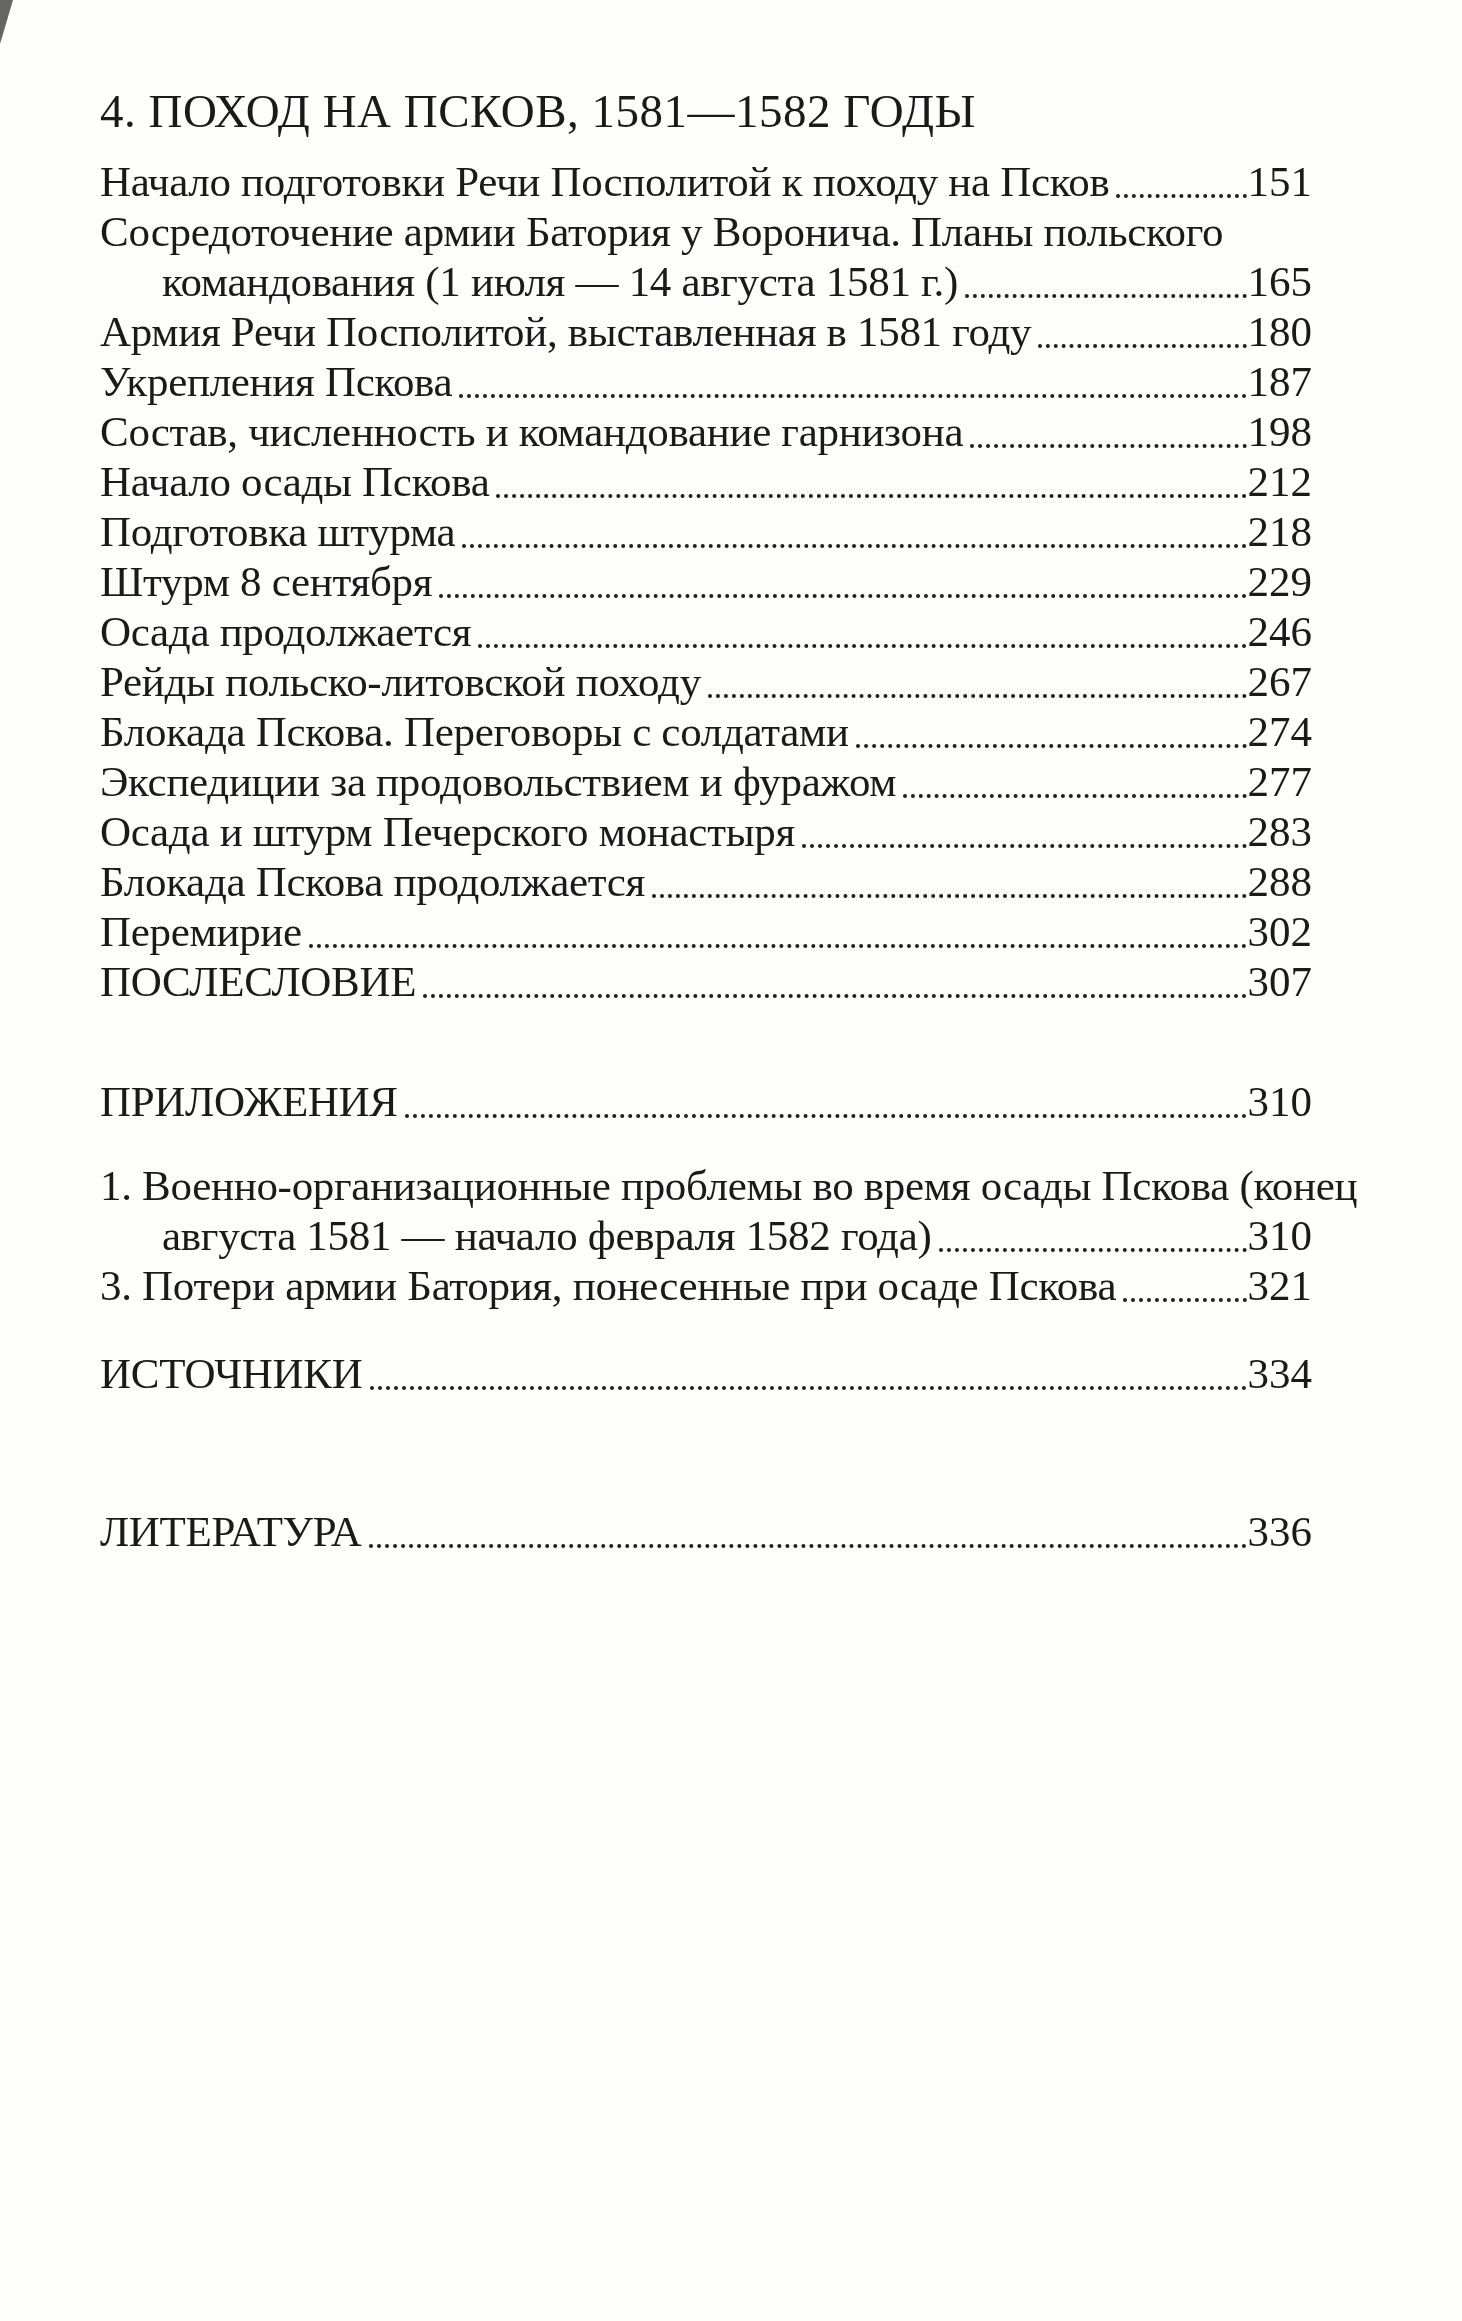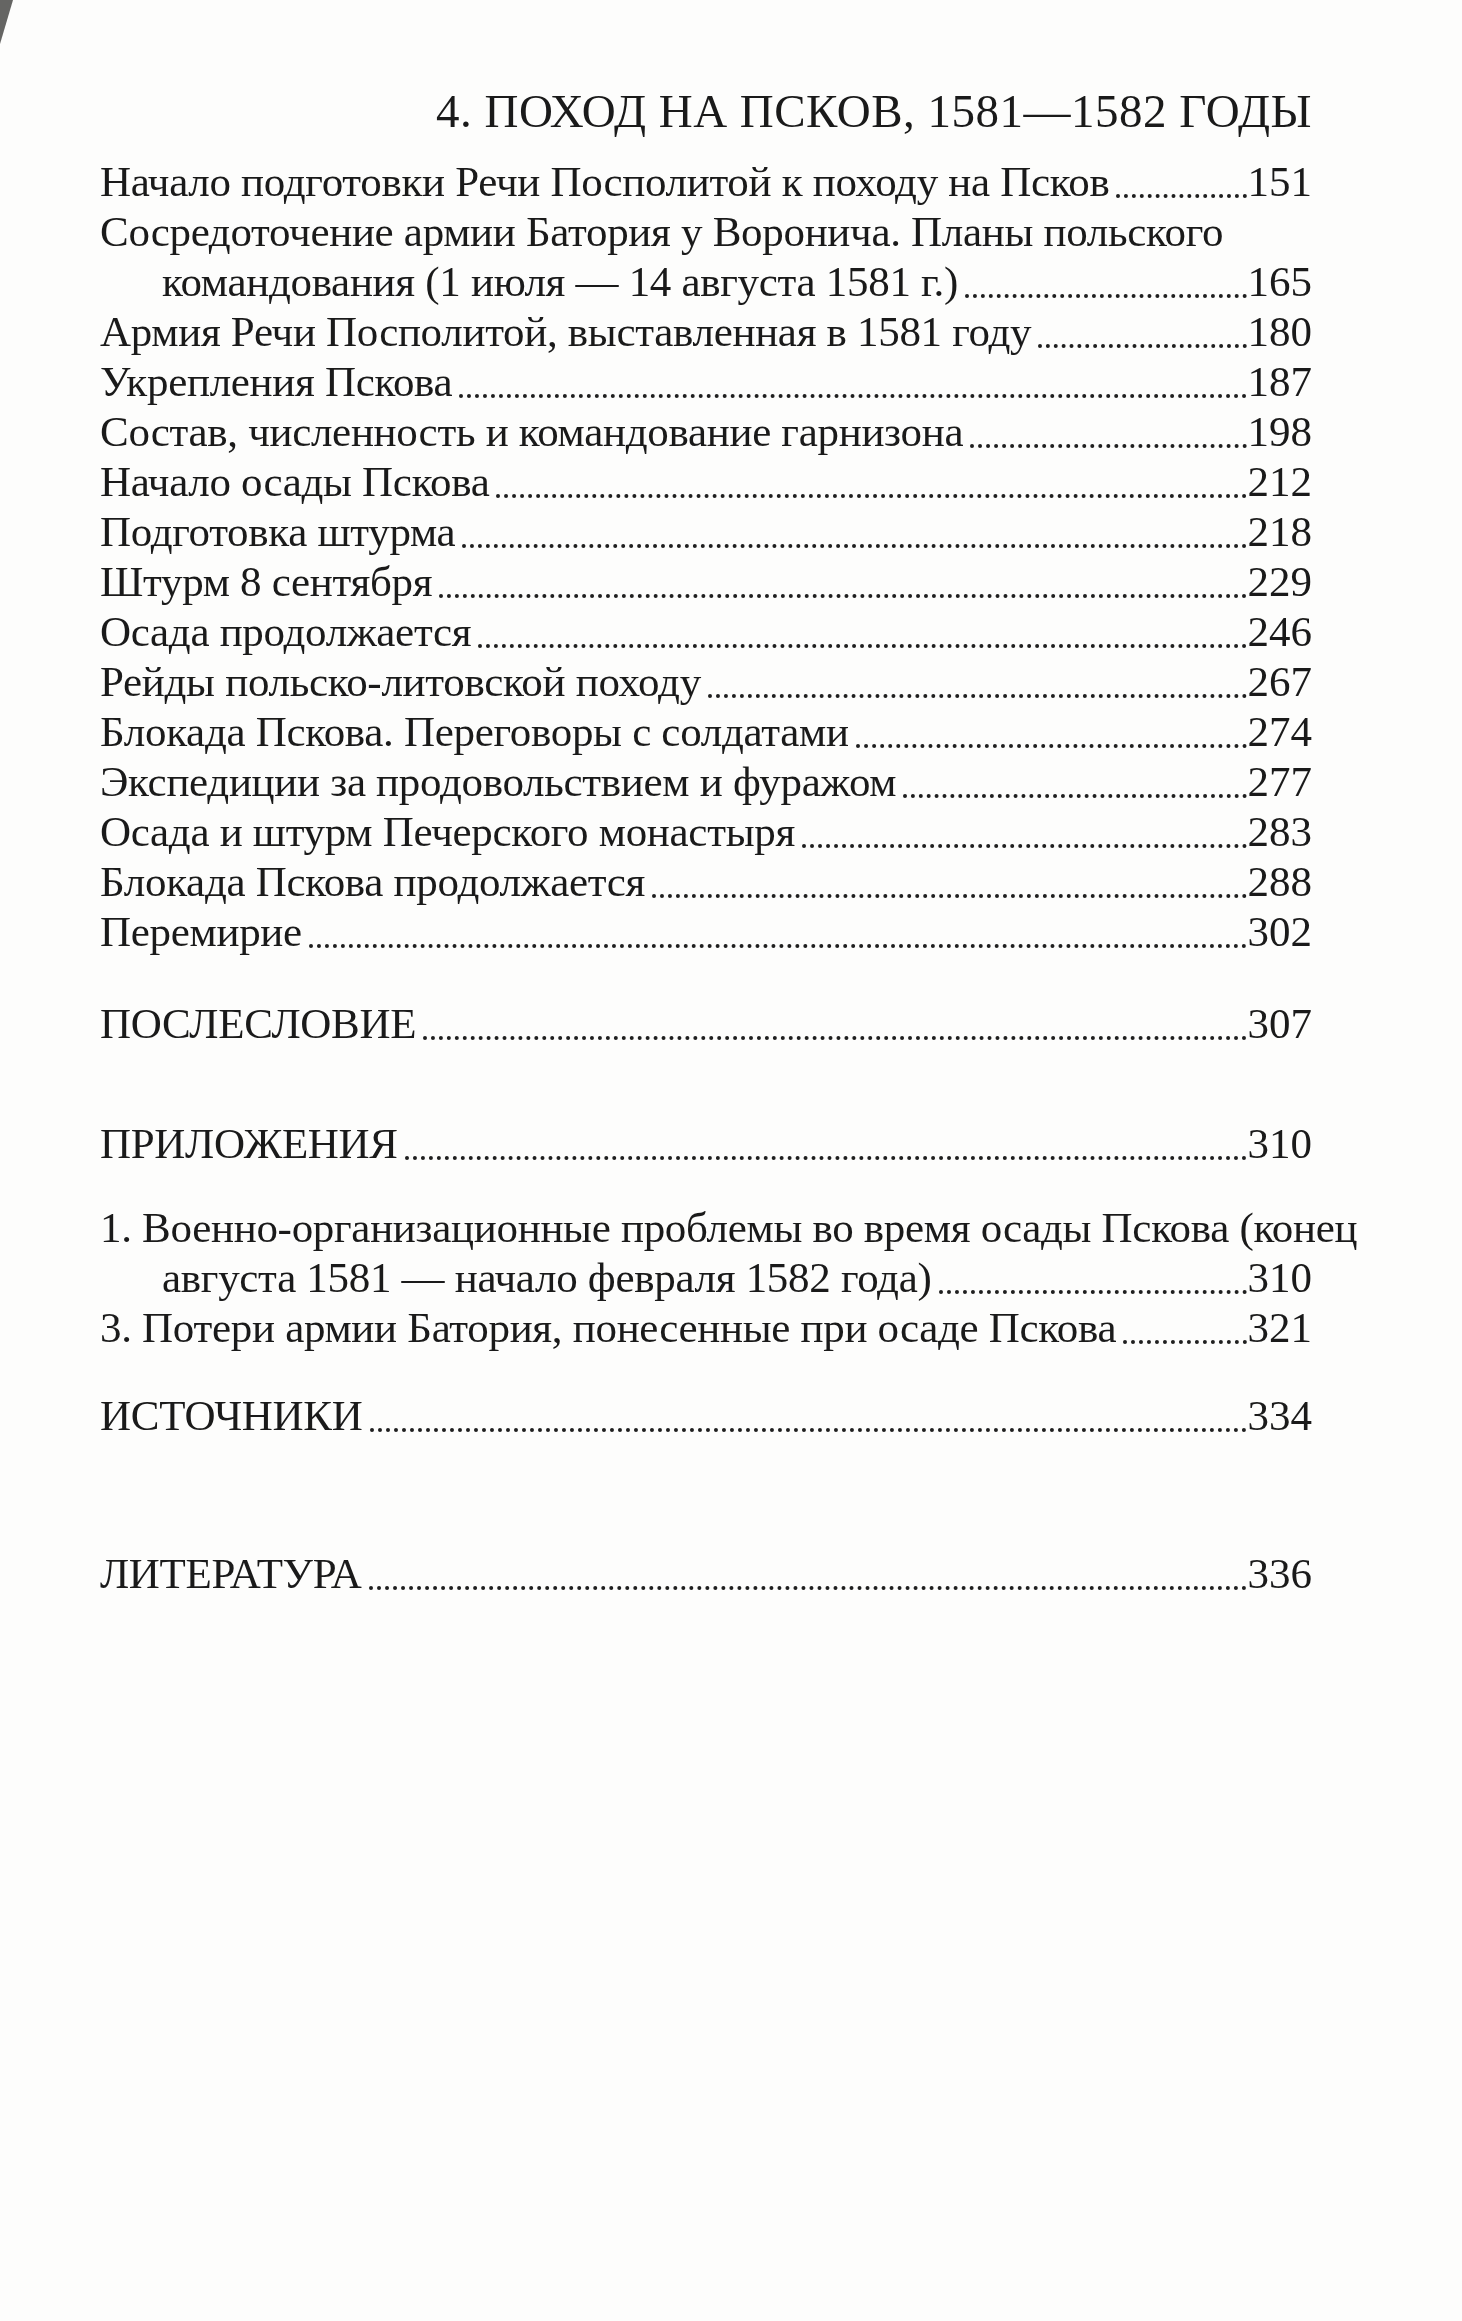--- a/index.html
+++ b/index.html
@@ -20,42 +20,42 @@
     opacity: .85;
   }
   .content {
     position: absolute;
     left: 100px;
     top: 0;
     width: 1212px;
   }
   .title {
     margin-top: 88px;
-    text-align: right;
+    text-align: left;
     font-size: 47px;
     line-height: 1;
     letter-spacing: 0.5px;
     white-space: nowrap;
   }
   .toc { margin-top: 22px; }
   .row {
     display: flex;
     font-size: 43px;
     line-height: 50px;
   }
   .row .t { white-space: nowrap; letter-spacing: -0.3px; }
   .row .p { white-space: nowrap; }
   .dots {
     flex: 1 1 auto;
     min-width: 18px;
     border-bottom: 4px dotted #1f1f1f;
     margin: 0 1px 9px 7px;
   }
   .cont { padding-left: 62px; }
-  .mt42 { margin-top: 42px; }
+  .mt42 { }
   .mt70 { margin-top: 70px; }
   .mt40 { margin-top: 34px; }
   .mt38 { margin-top: 38px; text-align: center; }
   .mt72 { margin-top: 108px; }
 </style>
 </head>
 <body>
 
 <div class="page">
   <div class="corner-artifact"></div>

